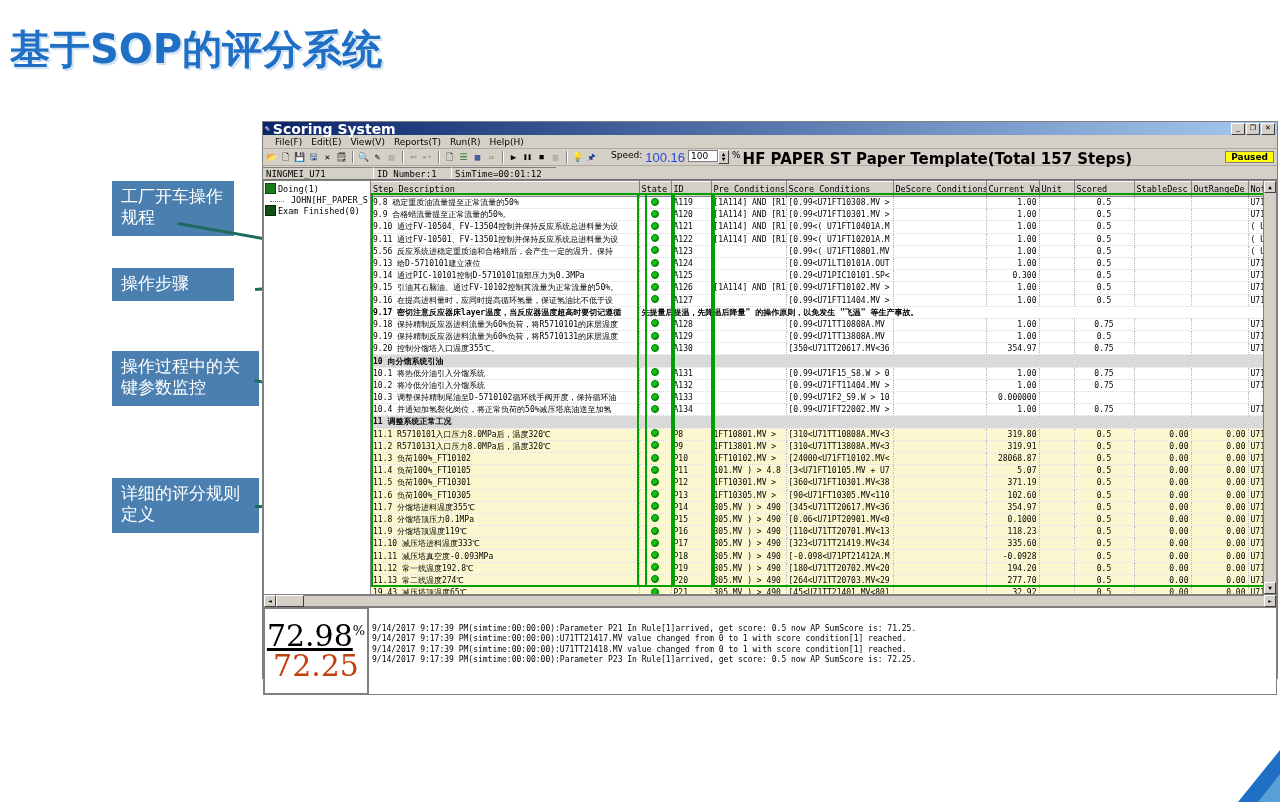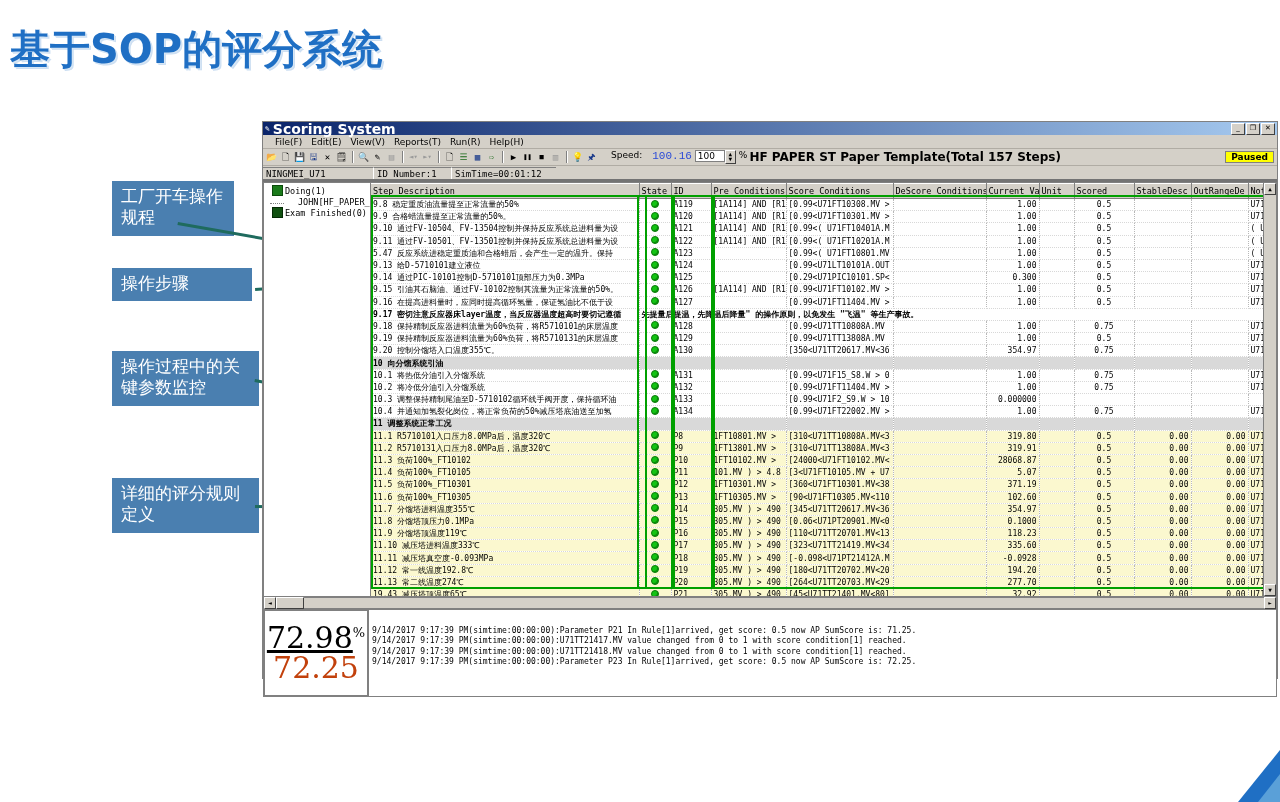--- a/index.html
+++ b/index.html
@@ -25,21 +25,21 @@
     border-left:22px solid transparent;border-bottom:28px solid #5aa0d8;
   }
   
   .callout{
     position:absolute;background:#4A7FB0;color:#ffffff;
     font-size:17px;line-height:21px;padding:5px 8px 6px 9px;
     font-family:"DejaVu Sans", sans-serif;
     box-sizing:border-box;
   }
   #callout-1{left:112px;top:181px;width:122px;height:55px;}
-  #callout-2{left:112px;top:268px;width:140px;height:33px;}
+  #callout-2{left:112px;top:268px;width:122px;height:33px;}
   #callout-3{left:112px;top:351px;width:147px;height:55px;}
   #callout-4{left:112px;top:478px;width:147px;height:55px;}
   .leader{position:absolute;background:#1F6B5E;height:3px;transform-origin:0 0;}
 
   
   #app-window{
     position:absolute;left:262px;top:121px;width:1016px;height:558px;
     background:#d4d0c8;border:1px solid #808080;
     font-family:"DejaVu Sans Mono", monospace;
     box-sizing:border-box;
@@ -67,52 +67,52 @@
   
   #toolbar{
     height:16px;background:#d4d0c8;display:flex;align-items:center;
     padding-left:2px;border-bottom:1px solid #b0aca4;position:relative;
   }
   .tbi{width:13px;height:13px;margin-right:1px;display:flex;align-items:center;justify-content:center;
        font-size:9px;color:#000;line-height:1;}
   .tbsep{width:1px;height:12px;background:#808080;margin:0 3px;border-right:1px solid #fff;}
   #speed-area{position:absolute;left:348px;top:1px;display:flex;align-items:flex-start;font-size:9px;}
   #speed-label{color:#000;font-family:"DejaVu Sans",sans-serif;font-size:9px;}
-  #speed-value{color:#2a4ad7;margin-left:10px;font-family:Liberation Mono, monospace;font-size:11px;}
+  #speed-value{color:#2a4ad7;margin-left:3px;font-family:Liberation Sans, sans-serif;font-size:13px;}
   #speed-input{
     width:30px;height:12px;background:#fff;border:1px solid #808080;
     margin-left:3px;font-size:9px;padding-left:2px;box-sizing:border-box;color:#000;
     font-family:"DejaVu Sans",sans-serif;line-height:11px;
   }
   #speed-spin{width:9px;height:12px;background:#d4d0c8;border:1px solid #fff;
     border-right-color:#404040;border-bottom-color:#404040;font-size:6px;text-align:center;line-height:5px;color:#000;}
   #speed-pct{margin-left:3px;font-size:9px;color:#000;font-family:"DejaVu Sans",sans-serif;}
   #template-title{
-    margin-left:2px;font-size:12px;font-weight:bold;color:#000;
+    margin-left:2px;font-size:15px;font-weight:bold;color:#000;
     font-family:"DejaVu Sans",sans-serif;white-space:nowrap;
   }
   #paused-badge{
     position:absolute;right:3px;top:2px;background:#ffff00;color:#000;
     font-size:9px;font-weight:bold;padding:0px 5px;border:1px solid #808080;
     font-family:"DejaVu Sans",sans-serif;
   }
   
   #statusstrip{height:13px;background:#d4d0c8;display:flex;align-items:center;
-               border-bottom:3px solid #737373;}
+               border-bottom:1px solid #737373;}
   .ss-cell{font-size:9px;color:#000;padding:0 3px;height:12px;line-height:12px;
            border-left:1px solid #fff;border-top:1px solid #808080;box-sizing:border-box;}
   #ss-plant{width:110px;border-left:none;}
   #ss-id{width:78px;}
   #ss-time{width:auto;padding-right:14px;}
 
   
   #main-split{display:flex;height:415px;}
   #tree-panel{
     width:108px;background:#fff;border:1px solid #808080;box-sizing:border-box;
-    font-size:8.5px;color:#000;padding:2px 0 0 8px;overflow:hidden;position:relative;
+    font-size:8.5px;color:#000;padding:2px 0 0 1px;overflow:hidden;position:relative;
   }
   .tree-row{display:flex;align-items:center;height:11px;white-space:nowrap;}
   .tree-ic{width:9px;height:9px;margin-right:2px;position:relative;flex:none;}
   .tree-ic.green{background:#1a7a1a;border:1px solid #0a4a0a;}
   .tree-ic.dark{background:#105010;border:1px solid #042a04;}
   .tree-lbl{font-size:8.5px;font-family:"DejaVu Sans Mono",monospace;}
   .tree-child{padding-left:26px;}
   .tree-dash{position:absolute;left:6px;top:20px;width:14px;border-top:1px dotted #808080;}
 
   
@@ -350,21 +350,21 @@
               <td>[0.99&lt;( U71FT10201A.M</td>
               <td></td>
               <td class="num">1.00</td>
               <td></td>
               <td class="ctr">0.5</td>
               <td class="num"></td>
               <td class="num"></td>
               <td>( U71FT10201A.MV</td>
             </tr>
             <tr class="r-white">
-              <td>5.47  反应系统进稳定重质油和合格蜡后，会产生一定的温升。保持</td>
+              <td>5.56  反应系统进稳定重质油和合格蜡后，会产生一定的温升。保持</td>
               <td class="ctr"><span class="led"></span></td>
               <td>A123</td>
               <td></td>
               <td>[0.99&lt;( U71FT10801.MV</td>
               <td></td>
               <td class="num">1.00</td>
               <td></td>
               <td class="ctr">0.5</td>
               <td class="num"></td>
               <td class="num"></td>

